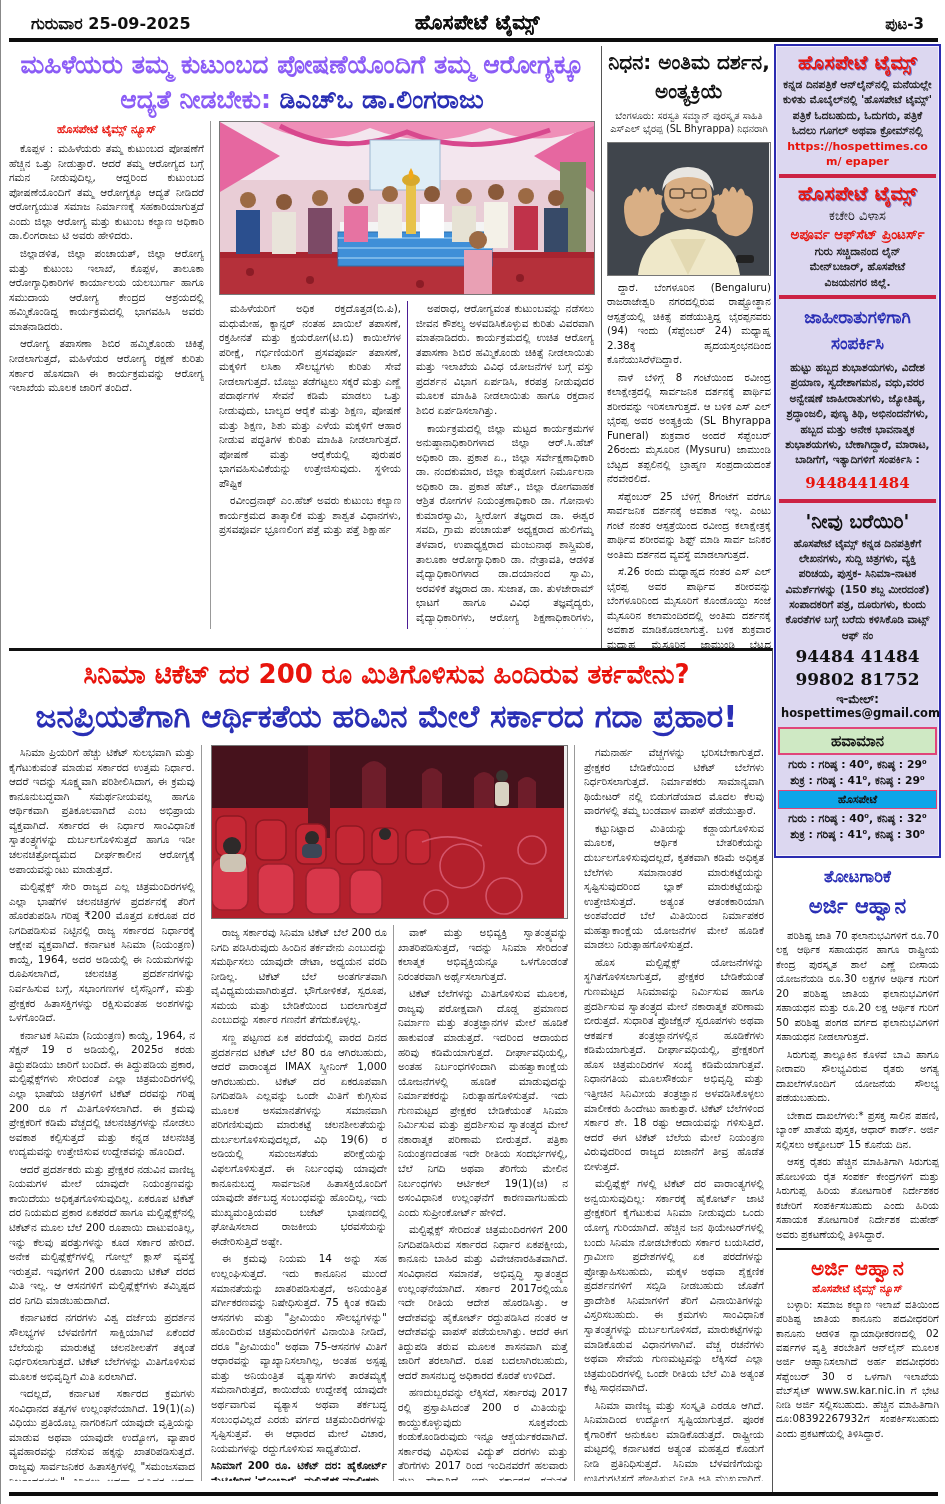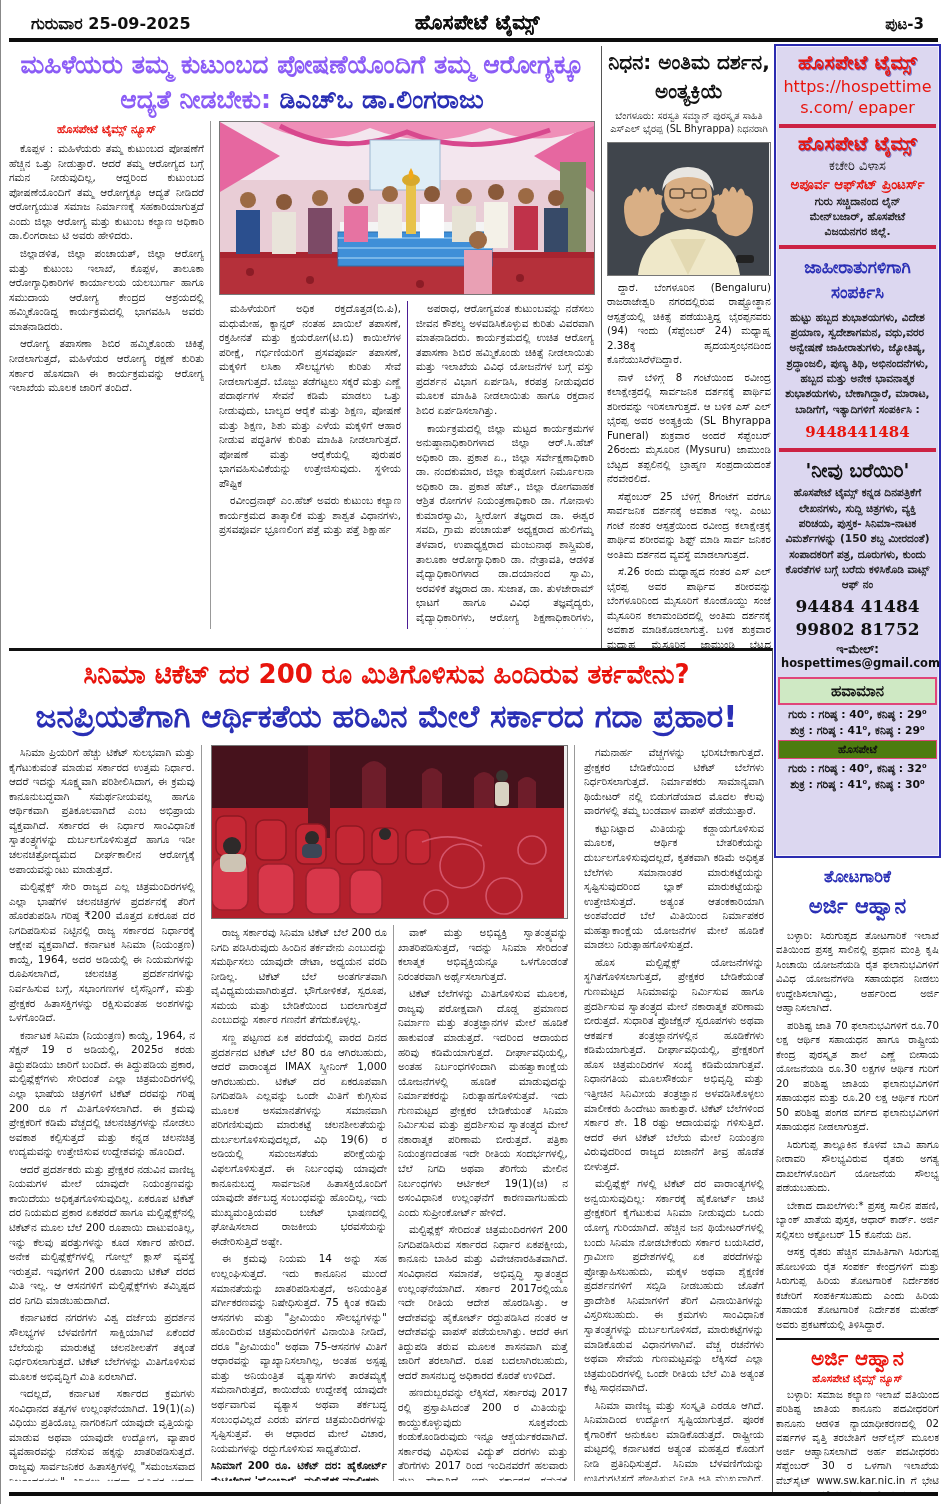--- a/index.html
+++ b/index.html
@@ -49,33 +49,33 @@
   .bold-sub{font-weight:bold;text-align:justify;margin:2px 0;}
   
   .sidebar{position:absolute;top:44px;left:773px;width:167px;height:1448px;overflow:hidden;}
   .sb-box{border:2px solid #2b2bb0;background:#dcd7f0;box-shadow:inset 0 0 0 1px #f2eefc;
           height:814px;box-sizing:border-box;overflow:hidden;}
   .sb-sec{padding:5px 5px 4px;text-align:center;}
   .sb-divider{height:2px;background:#cc2244;margin:1px 3px;box-shadow:0 2px 0 #cc2244;}
   .sb-logo{color:#e8140c;font-weight:bold;font-size:19px;letter-spacing:.5px;
            text-shadow:1px 1px 0 #7a7ac9;margin-bottom:3px;}
   .sb-small{font-size:10.6px;line-height:1.45;font-weight:bold;color:#222;}
-  .sb-url{color:#e8140c;font-weight:normal;font-size:16px;margin-top:2px;line-height:1.3;word-break:break-all;}
+  .sb-url{color:#e8140c;font-weight:bold;font-size:11px;margin-top:2px;line-height:1.3;word-break:break-all;}
   .sb-office-title{font-size:13px;font-weight:normal;margin:2px 0;}
   .sb-printer{color:#e8140c;font-weight:bold;font-size:13.5px;margin:1px 0;}
   .sb-ads-title{color:#2a2fb5;font-size:17px;font-weight:bold;line-height:1.5;margin:2px 0 4px;}
   .sb-phone-big{color:#e8140c;font-weight:bold;font-size:15px;margin:6px 0 2px;font-family:"DejaVu Serif",serif;}
   .sb-write-title{font-size:19px;font-weight:bold;margin:3px 0;}
   .sb-phone{font-size:17px;font-weight:bold;margin:3px 0;font-family:"DejaVu Serif",serif;}
   .sb-email{font-size:11.5px;font-weight:bold;margin-top:2px;}
   .weather{margin:3px 2px 2px;}
   .weather-title{background:#cfe9c4;border:2px solid #e0457a;text-align:center;font-weight:bold;
                  font-size:15px;padding:3px 0;}
   .weather-rows p{margin:3px 2px;font-size:10.8px;font-weight:bold;text-align:center;text-indent:0;}
-  .weather-city{background:#4d7c0f;border:1px solid #e0457a;text-align:center;font-weight:bold;
+  .weather-city{background:#0ea5e9;border:1px solid #e0457a;text-align:center;font-weight:bold;
                 font-size:11px;padding:2px 0;margin:2px 0;}
   .sb-white{padding:6px 2px 0;}
   .hort-title{color:#2a2fb5;font-size:16.5px;font-weight:bold;text-align:center;line-height:1.6;}
   .hort-body{font-size:10.2px;line-height:1.42;margin-top:5px;}
   .sb-rule{height:2px;background:#111;margin:6px 0;}
   .app-title{color:#e8140c;font-size:20px;font-weight:bold;text-align:center;margin:2px 0;}
   .app-byline{color:#e8140c;font-size:10.5px;font-weight:bold;text-align:center;margin-bottom:3px;}
   .app-body{font-size:10.2px;line-height:1.4;}
   svg{display:block;}
 </style>
@@ -292,20 +292,21 @@
           </div>
       </div>
     </div>
   </div>
 
   <div class="sidebar">
     <div class="sb-box">
 
       <div class="sb-sec">
         <div class="sb-logo">ಹೊಸಪೇಟೆ ಟೈಮ್ಸ್</div>
+        <div class="sb-small">ಕನ್ನಡ ದಿನಪತ್ರಿಕೆ ಆನ್‌ಲೈನ್‌ನಲ್ಲಿ ಮನೆಯಲ್ಲೇ ಕುಳಿತು ಮೊಬೈಲ್‌ನಲ್ಲಿ 'ಹೊಸಪೇಟೆ ಟೈಮ್ಸ್' ಪತ್ರಿಕೆ ಓದಬಹುದು, ಓದುಗರು, ಪತ್ರಿಕೆ ಓದಲು ಗೂಗಲ್ ಅಥವಾ ಕ್ರೋಮ್‌ನಲ್ಲಿ</div>
         <div class="sb-url">https://hospettimes.com/ epaper</div>
       </div>
       <div class="sb-divider"></div>
 
       <div class="sb-sec">
         <div class="sb-logo">ಹೊಸಪೇಟೆ ಟೈಮ್ಸ್</div>
         <div class="sb-office-title">ಕಚೇರಿ ವಿಳಾಸ</div>
         <div class="sb-printer">ಅಪೂರ್ವ ಆಫ್‌ಸೆಟ್ ಪ್ರಿಂಟರ್ಸ್</div>
         <div class="sb-small">ಗುರು ಸಚ್ಚಿದಾನಂದ ಲೈನ್</div>
         <div class="sb-small">ಮೇನ್‌ಬಜಾರ್, ಹೊಸಪೇಟೆ</div>
@@ -341,21 +342,20 @@
           </div>
       </div>
     </div>
 
     <div class="sb-white">
       <div class="hort-title">
         <div>ತೋಟಗಾರಿಕೆ</div>
         <div style="font-size:21px;">ಅರ್ಜಿ ಆಹ್ವಾನ</div>
       </div>
       <div class="hort-body para-list">
-          <p>ಬಳ್ಳಾರಿ: ಸಿರುಗುಪ್ಪದ ತೋಟಗಾರಿಕೆ ಇಲಾಖೆ ವತಿಯಿಂದ ಪ್ರಸಕ್ತ ಸಾಲಿನಲ್ಲಿ ಪ್ರಧಾನ ಮಂತ್ರಿ ಕೃಷಿ ಸಿಂಚಾಯಿ ಯೋಜನೆಯಡಿ ರೈತ ಫಲಾನುಭವಿಗಳಿಗೆ ವಿವಿಧ ಯೋಜನೆಗಳಡಿ ಸಹಾಯಧನ ನೀಡಲು ಉದ್ದೇಶಿಸಲಾಗಿದ್ದು, ಅರ್ಹರಿಂದ ಅರ್ಜಿ ಆಹ್ವಾನಿಸಲಾಗಿದೆ.</p>
           <p>ಪರಿಶಿಷ್ಟ ಜಾತಿ 70 ಫಲಾನುಭವಿಗಳಿಗೆ ರೂ.70 ಲಕ್ಷ ಆರ್ಥಿಕ ಸಹಾಯಧನ ಹಾಗೂ ರಾಷ್ಟ್ರೀಯ ಕೇಂದ್ರ ಪುರಸ್ಕೃತ ಶಾಲೆ ಎಣ್ಣೆ ಬೀಸಾಯ ಯೋಜನೆಯಡಿ ರೂ.30 ಲಕ್ಷಗಳ ಆರ್ಥಿಕ ಗುರಿಗೆ 20 ಪರಿಶಿಷ್ಟ ಜಾತಿಯ ಫಲಾನುಭವಿಗಳಿಗೆ ಸಹಾಯಧನ ಮತ್ತು ರೂ.20 ಲಕ್ಷ ಆರ್ಥಿಕ ಗುರಿಗೆ 50 ಪರಿಶಿಷ್ಟ ಪಂಗಡ ವರ್ಗದ ಫಲಾನುಭವಿಗಳಿಗೆ ಸಹಾಯಧನ ನೀಡಲಾಗುತ್ತದೆ.</p>
           <p>ಸಿರುಗುಪ್ಪ ತಾಲ್ಲೂಕಿನ ಕೊಳವೆ ಬಾವಿ ಹಾಗೂ ನೀರಾವರಿ ಸೌಲಭ್ಯವಿರುವ ರೈತರು ಅಗತ್ಯ ದಾಖಲೆಗಳೊಂದಿಗೆ ಯೋಜನೆಯ ಸೌಲಭ್ಯ ಪಡೆಯಬಹುದು.</p>
           <p>ಬೇಕಾದ ದಾಖಲೆಗಳು:* ಪ್ರಸಕ್ತ ಸಾಲಿನ ಪಹಣಿ, ಬ್ಯಾಂಕ್ ಖಾತೆಯ ಪುಸ್ತಕ, ಆಧಾರ್ ಕಾರ್ಡ್. ಅರ್ಜಿ ಸಲ್ಲಿಸಲು ಅಕ್ಟೋಬರ್ 15 ಕೊನೆಯ ದಿನ.</p>
           <p>ಆಸಕ್ತ ರೈತರು ಹೆಚ್ಚಿನ ಮಾಹಿತಿಗಾಗಿ ಸಿರುಗುಪ್ಪ ಹೋಬಳಿಯ ರೈತ ಸಂಪರ್ಕ ಕೇಂದ್ರಗಳಿಗೆ ಮತ್ತು ಸಿರುಗುಪ್ಪ ಹಿರಿಯ ತೋಟಗಾರಿಕೆ ನಿರ್ದೇಶಕರ ಕಚೇರಿಗೆ ಸಂಪರ್ಕಿಸಬಹುದು ಎಂದು ಹಿರಿಯ ಸಹಾಯಕ ತೋಟಗಾರಿಕೆ ನಿರ್ದೇಶಕ ಮಹೇಶ್ ಅವರು ಪ್ರಕಟಣೆಯಲ್ಲಿ ತಿಳಿಸಿದ್ದಾರೆ.</p>
         </div>
       <div class="sb-rule"></div>
       <div class="app-title">ಅರ್ಜಿ ಆಹ್ವಾನ</div>
       <div class="app-byline">ಹೊಸಪೇಟೆ ಟೈಮ್ಸ್ ನ್ಯೂಸ್</div>
       <div class="app-body para-list">
           <p>ಬಳ್ಳಾರಿ: ಸಮಾಜ ಕಲ್ಯಾಣ ಇಲಾಖೆ ವತಿಯಿಂದ ಪರಿಶಿಷ್ಟ ಜಾತಿಯ ಕಾನೂನು ಪದವೀಧರರಿಗೆ ಕಾನೂನು ಆಡಳಿತ ನ್ಯಾಯಾಧೀಕರಣದಲ್ಲಿ 02 ವರ್ಷಗಳ ವೃತ್ತಿ ತರಬೇತಿಗೆ ಆನ್‌ಲೈನ್ ಮೂಲಕ ಅರ್ಜಿ ಆಹ್ವಾನಿಸಲಾಗಿದೆ ಅರ್ಹ ಪದವೀಧರರು ಸೆಪ್ಟೆಂಬರ್ 30 ರ ಒಳಗಾಗಿ ಇಲಾಖೆಯ ವೆಬ್‌ಸೈಟ್ www.sw.kar.nic.in ಗೆ ಭೇಟಿ ನೀಡಿ ಅರ್ಜಿ ಸಲ್ಲಿಸಬಹುದು. ಹೆಚ್ಚಿನ ಮಾಹಿತಿಗಾಗಿ ದೂ:08392267932ಗೆ ಸಂಪರ್ಕಿಸಬಹುದು ಎಂದು ಪ್ರಕಟಣೆಯಲ್ಲಿ ತಿಳಿಸಿದ್ದಾರೆ.</p>

